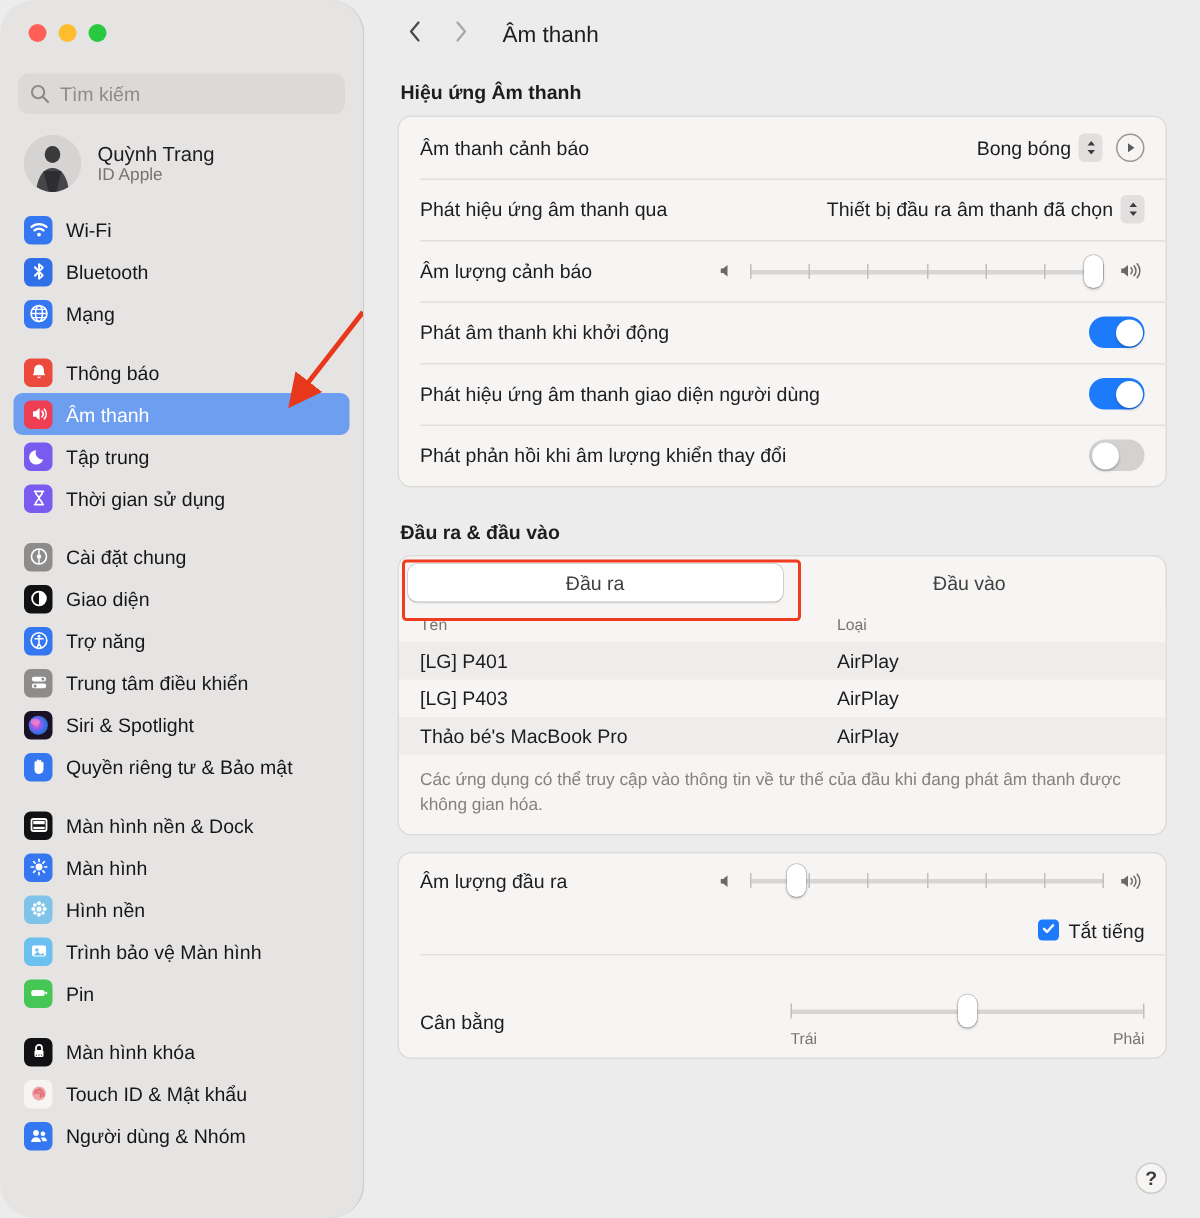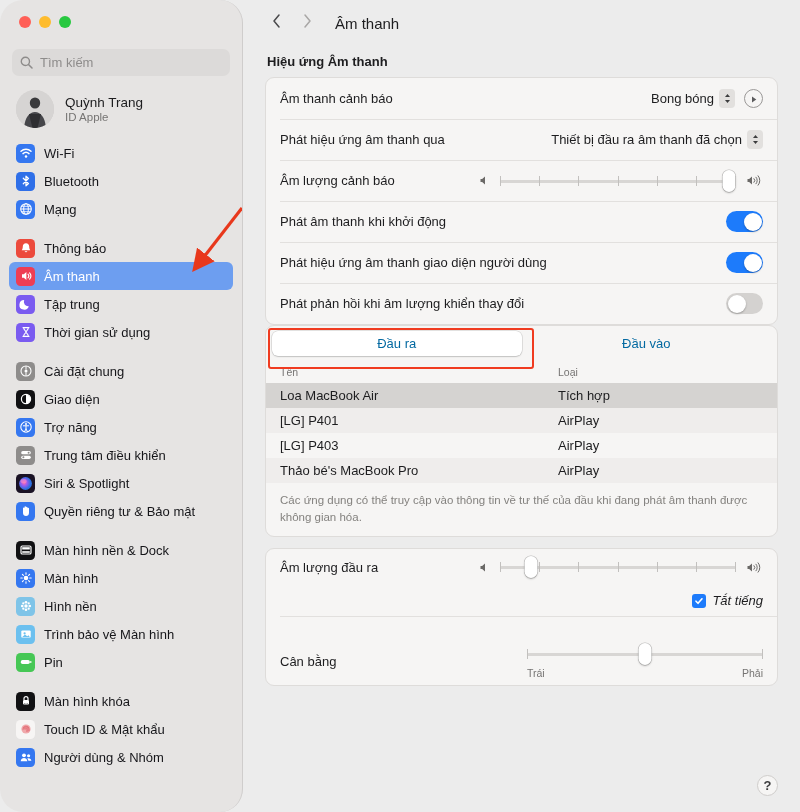--- a/index.html
+++ b/index.html
@@ -155,21 +155,21 @@
     width: 18px; height: 18px; border-radius: 50%;
     background: #fff; box-shadow: 0 1px 2px rgba(0,0,0,.28);
   }
   .toggle.on .tk { left: auto; right: 1.5px; }
 
   
   .seg-wrap { padding: 5px 6px 5px 6px; display: flex; gap: 0; }
   .seg {
     flex: 1; height: 25px; border-radius: 6px;
     display: flex; align-items: center; justify-content: center;
-    font-size: 13px; color: #0369a1;
+    font-size: 13px; color: #404040;
   }
   .seg.active {
     background: #ffffff;
     box-shadow: 0 0 0 0.5px rgba(0,0,0,.16), 0 1px 1.5px rgba(0,0,0,.14);
   }
   .seg-highlight {
     position: absolute; border: 2.5px solid #f03b20;
     border-radius: 3px; pointer-events: none;
   }
 
@@ -631,41 +631,38 @@
           <span class="row-label">Phát phản hồi khi âm lượng khiển thay đổi</span>
           <div class="row-right">
             <div class="toggle">
                 <span class="tk"></span>
               </div>
           </div>
         </div>
 
       </div>
 
+      <div class="section-title" style="padding-top:22px">Đầu ra &amp; đầu vào</div>
 
       <div class="card" style="position:relative">
         <div class="seg-wrap">
           <div class="seg active">
             <span>Đầu ra</span>
           </div>
           <div class="seg">
             <span>Đầu vào</span>
           </div>
         </div>
         <div class="seg-highlight" style="left:2px; top:2px; width:266px; height:41px;"></div>
 
         <div class="tbl-head">
           <span class="col-name">Tên</span>
           <span class="col-type">Loại</span>
         </div>
 
-        <div class="tbl-row sel">
-          <span class="col-name">Loa MacBook Air</span>
-          <span class="col-type">Tích hợp</span>
-        </div>
         <div class="tbl-row alt">
           <span class="col-name">[LG] P401</span>
           <span class="col-type">AirPlay</span>
         </div>
         <div class="tbl-row">
           <span class="col-name">[LG] P403</span>
           <span class="col-type">AirPlay</span>
         </div>
         <div class="tbl-row alt">
           <span class="col-name">Thảo bé's MacBook Pro</span>
@@ -698,21 +695,21 @@
             </div>
             <span class="spk">
               <svg width="18" height="13" viewBox="0 0 18 13">
                   <path d="M2.5 5h1.6L7 2.6v7.8L4.1 8H2.5z" fill="#6b6967"></path>
                   <path d="M9 4.6a2.6 2.6 0 0 1 0 3.8" fill="none" stroke="#6b6967" stroke-width="1" stroke-linecap="round"></path>
                   <path d="M11 3.2a4.8 4.8 0 0 1 0 6.6" fill="none" stroke="#6b6967" stroke-width="1" stroke-linecap="round"></path>
                   <path d="M13.1 1.8a7 7 0 0 1 0 9.4" fill="none" stroke="#6b6967" stroke-width="1" stroke-linecap="round"></path>
                 </svg>
             </span>
           </div>
-          <div style="width:100%; display:flex; justify-content:flex-end; align-items:center; gap:6px; margin-top:16px;font-style:italic;">
+          <div style="width:100%; display:flex; justify-content:flex-end; gap:6px; margin-top:16px;">
             <span class="checkbox">
               <span>
                 <svg width="10" height="10" viewBox="0 0 10 10">
                     <path d="M2 5.2 L4 7.3 L8 2.8" fill="none" stroke="#fff" stroke-width="1.6" stroke-linecap="round" stroke-linejoin="round"></path>
                   </svg>
               </span>
             </span>
             <span class="cb-label">Tắt tiếng</span>
           </div>
         </div>

